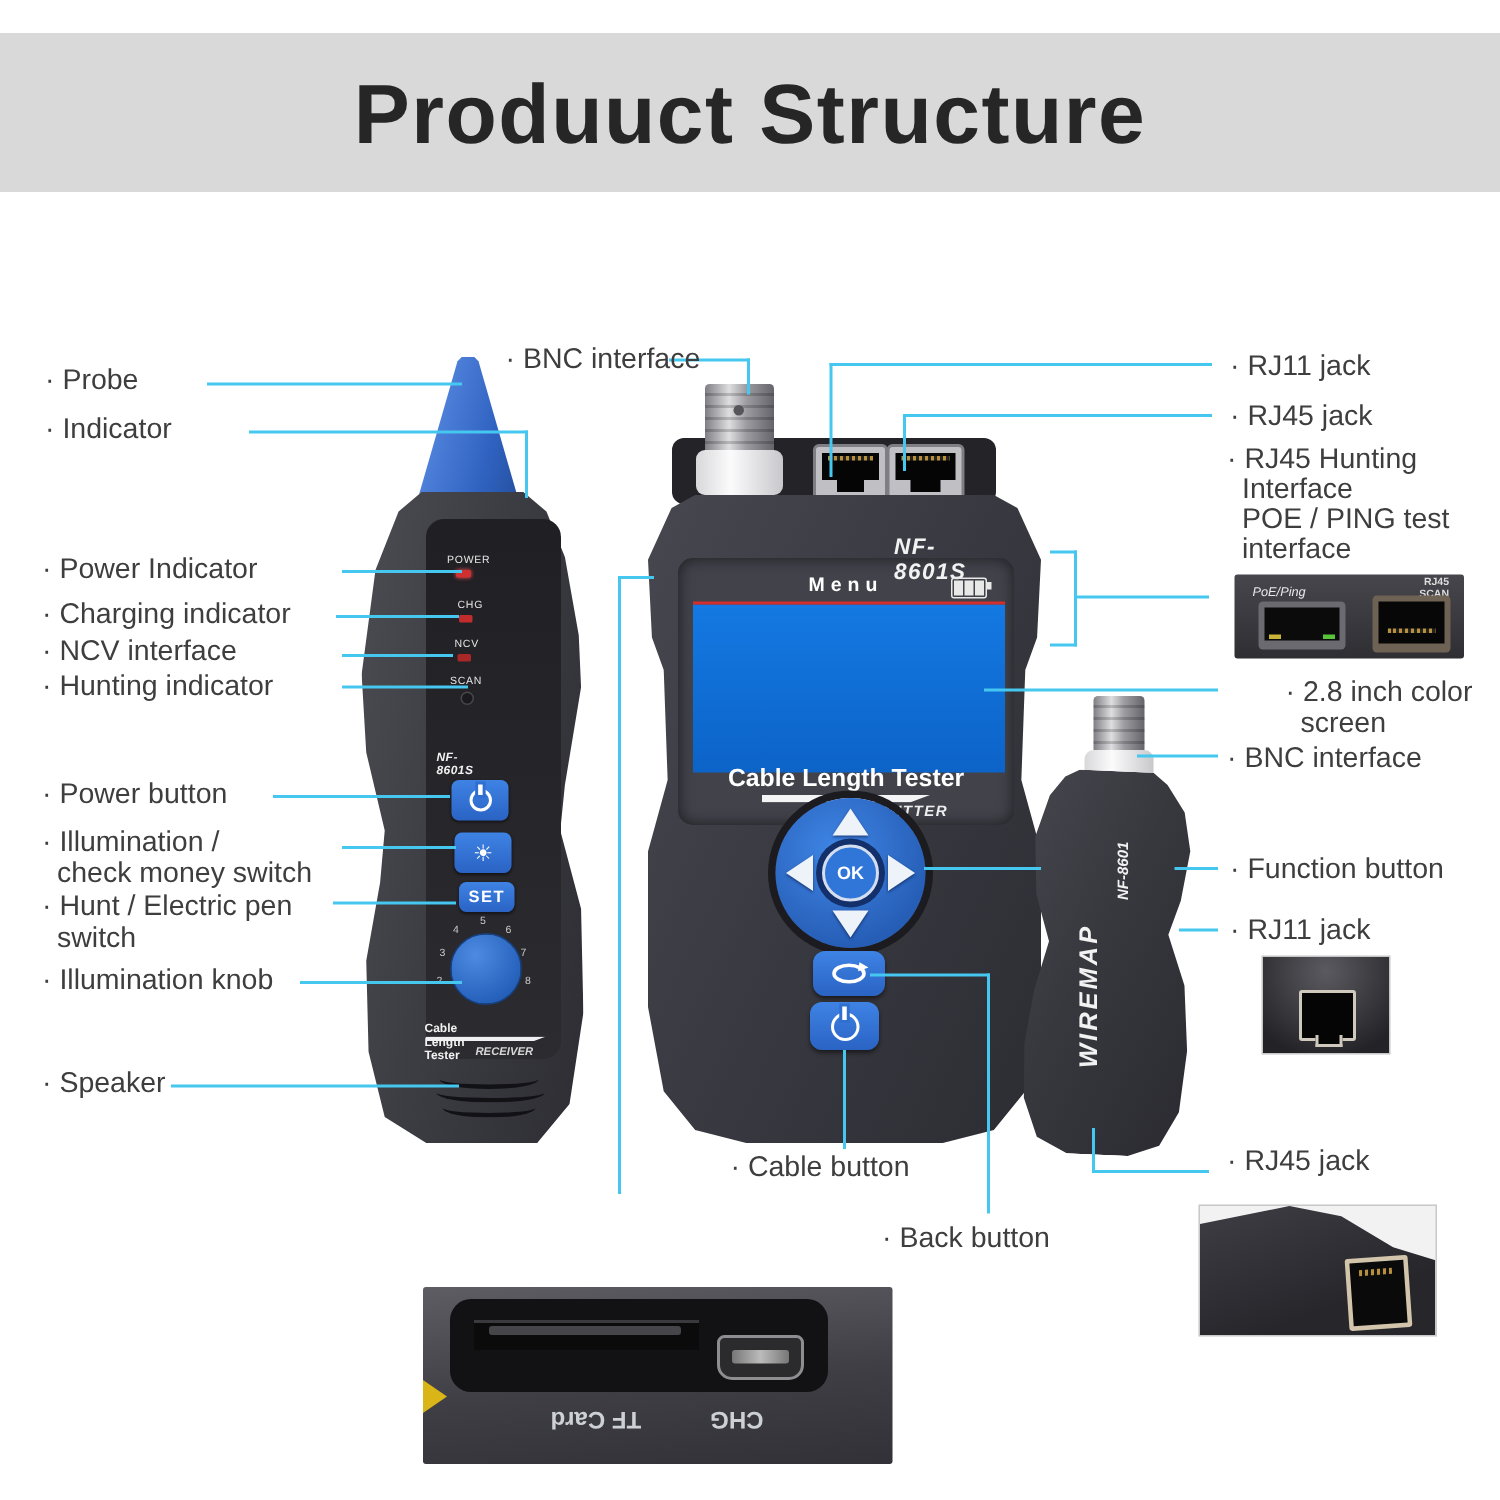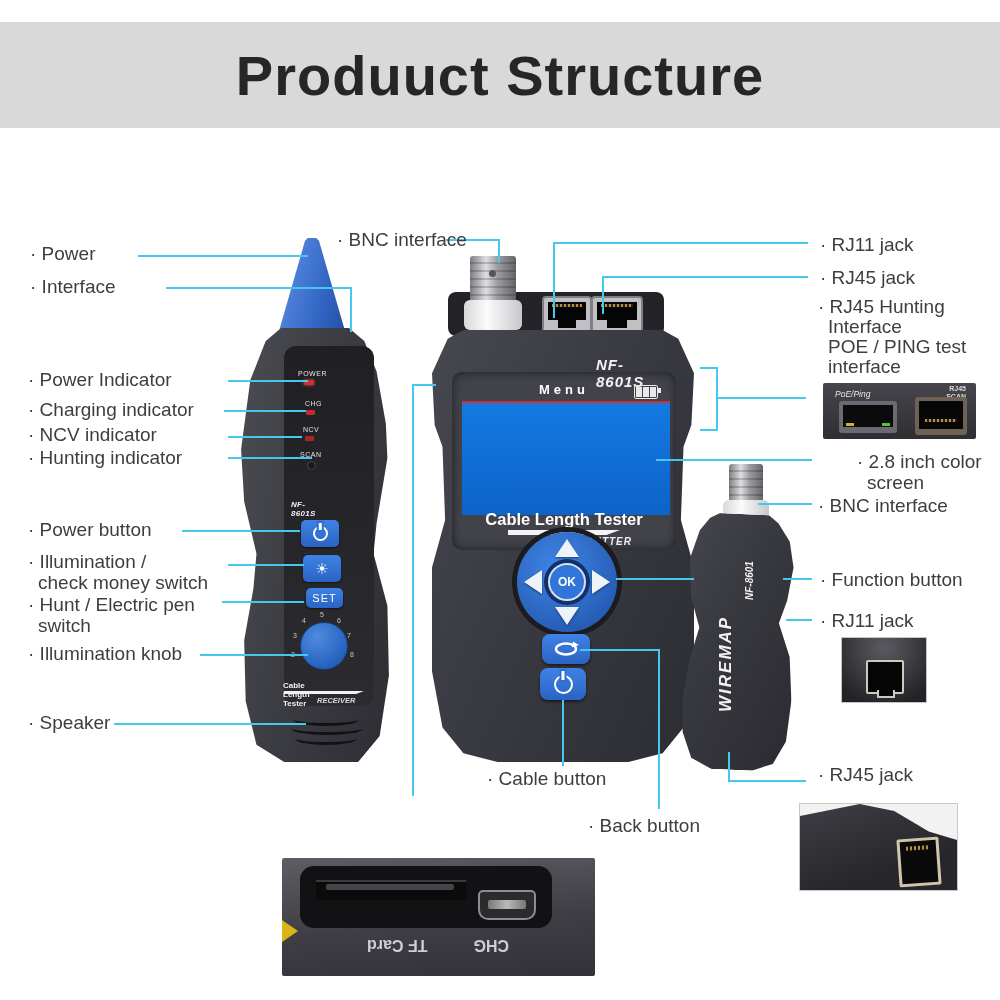--- a/index.html
+++ b/index.html
@@ -98,25 +98,25 @@
 </style>
 </head>
 <body>
 
 <div id="stage">
 
   <div class="banner">
     <h1>Produuct Structure</h1>
   </div>
 
-  <div class="lbl" style="left:30px;top:243px">· Power</div>
-  <div class="lbl" style="left:30px;top:276px">· Interface</div>
+  <div class="lbl" style="left:30px;top:243px">· Probe</div>
+  <div class="lbl" style="left:30px;top:276px">· Indicator</div>
   <div class="lbl" style="left:28px;top:369px">· Power Indicator</div>
   <div class="lbl" style="left:28px;top:399px">· Charging indicator</div>
-  <div class="lbl" style="left:28px;top:424px">· NCV indicator</div>
+  <div class="lbl" style="left:28px;top:424px">· NCV interface</div>
   <div class="lbl" style="left:28px;top:447px">· Hunting indicator</div>
   <div class="lbl" style="left:28px;top:519px">· Power button</div>
   <div class="lbl" style="left:28px;top:551px">
     <div>· Illumination /</div>
     <div class="ind">check money switch</div>
   </div>
   <div class="lbl" style="left:28px;top:594px">
     <div>· Hunt / Electric pen</div>
     <div class="ind">switch</div>
   </div>
@@ -192,21 +192,21 @@
     <span class="led" style="left:307px;top:461px;width:7px;height:7px;background:#1a1a1e;border:1px solid #46464c;border-radius:50%"></span>
 
     <span class="wtx" style="left:291px;top:500px;font-size:8px;font-style:italic;font-weight:700;letter-spacing:.3px">NF-8601S</span>
 
     <div class="pbtn" style="left:301px;top:520px;width:38px;height:27px">
       <span class="pwr small"></span>
     </div>
     <div class="pbtn" style="left:303px;top:555px;width:38px;height:27px;font-size:15px">
       <span>☀</span>
     </div>
-    <div class="pbtn" style="left:306px;top:588px;width:37px;height:20px;font-size:11px;font-weight:400;letter-spacing:1px">SET</div>
+    <div class="pbtn" style="left:306px;top:588px;width:37px;height:20px;font-size:11px;font-weight:700;letter-spacing:1px">SET</div>
 
     <div class="knob"></div>
     <span class="tick" style="left:291px;top:651px">2</span>
     <span class="tick" style="left:293px;top:632px">3</span>
     <span class="tick" style="left:302px;top:617px">4</span>
     <span class="tick" style="left:320px;top:611px">5</span>
     <span class="tick" style="left:337px;top:617px">6</span>
     <span class="tick" style="left:347px;top:632px">7</span>
     <span class="tick" style="left:350px;top:651px">8</span>
 

